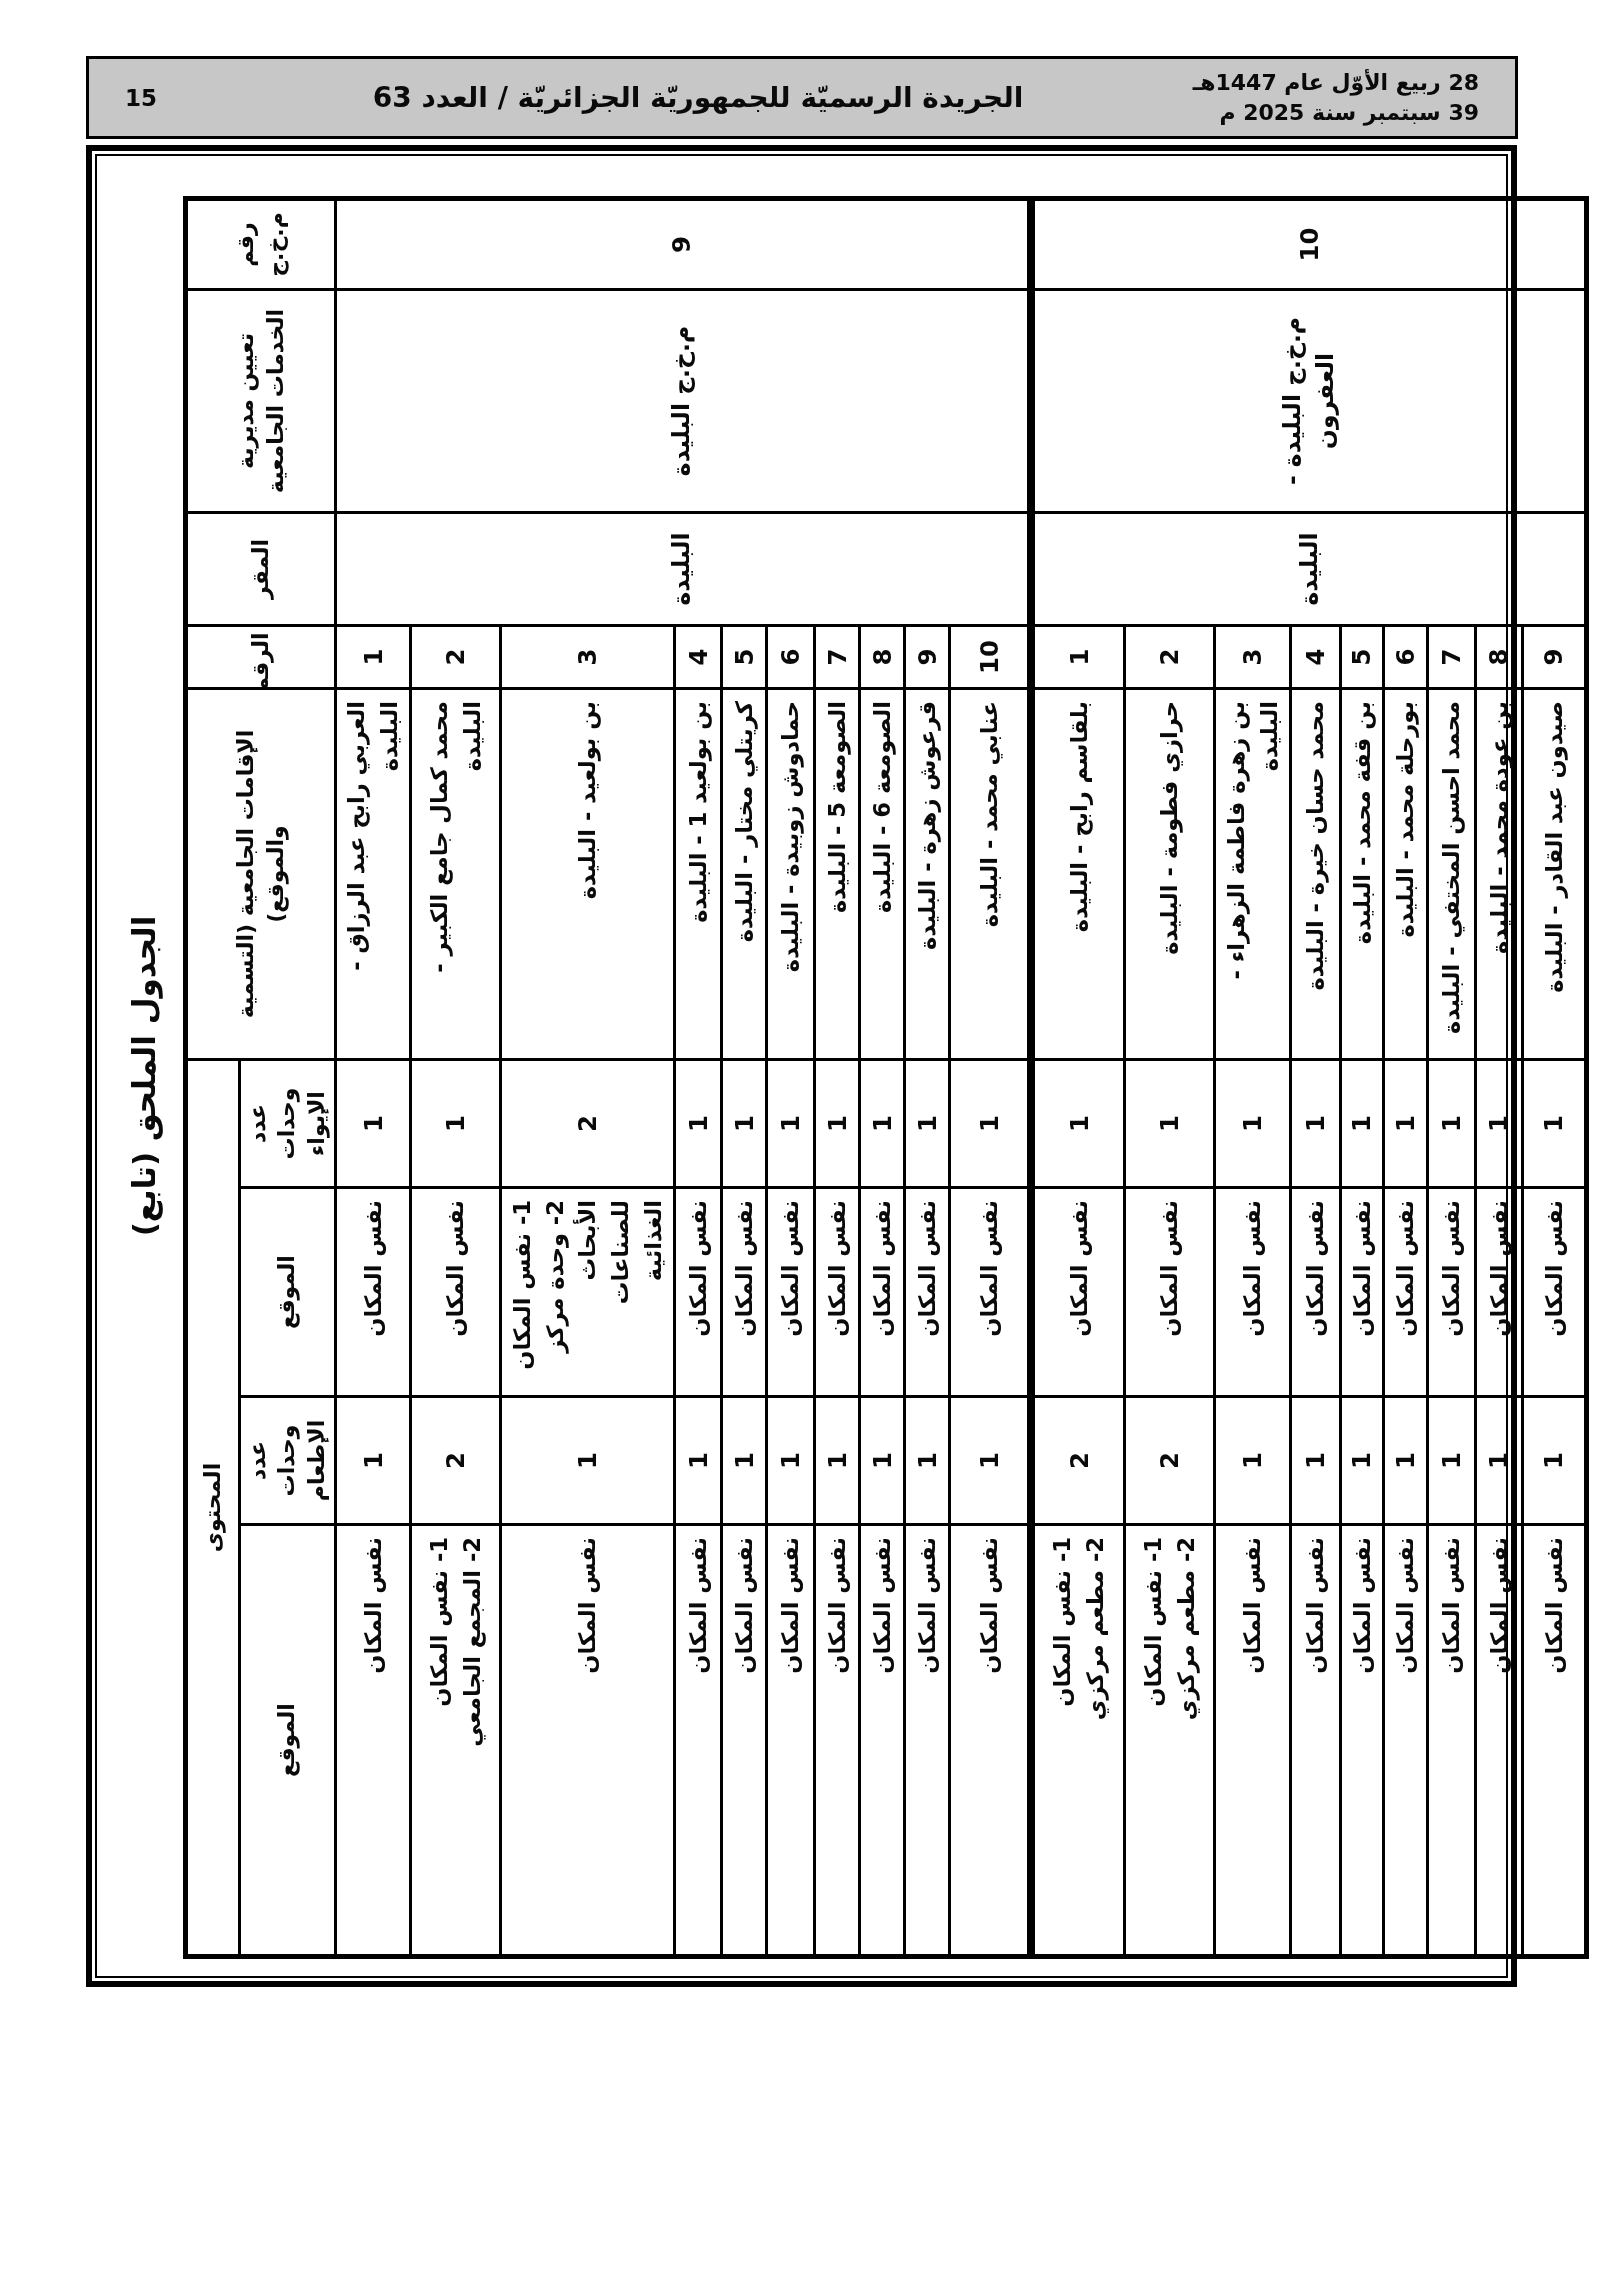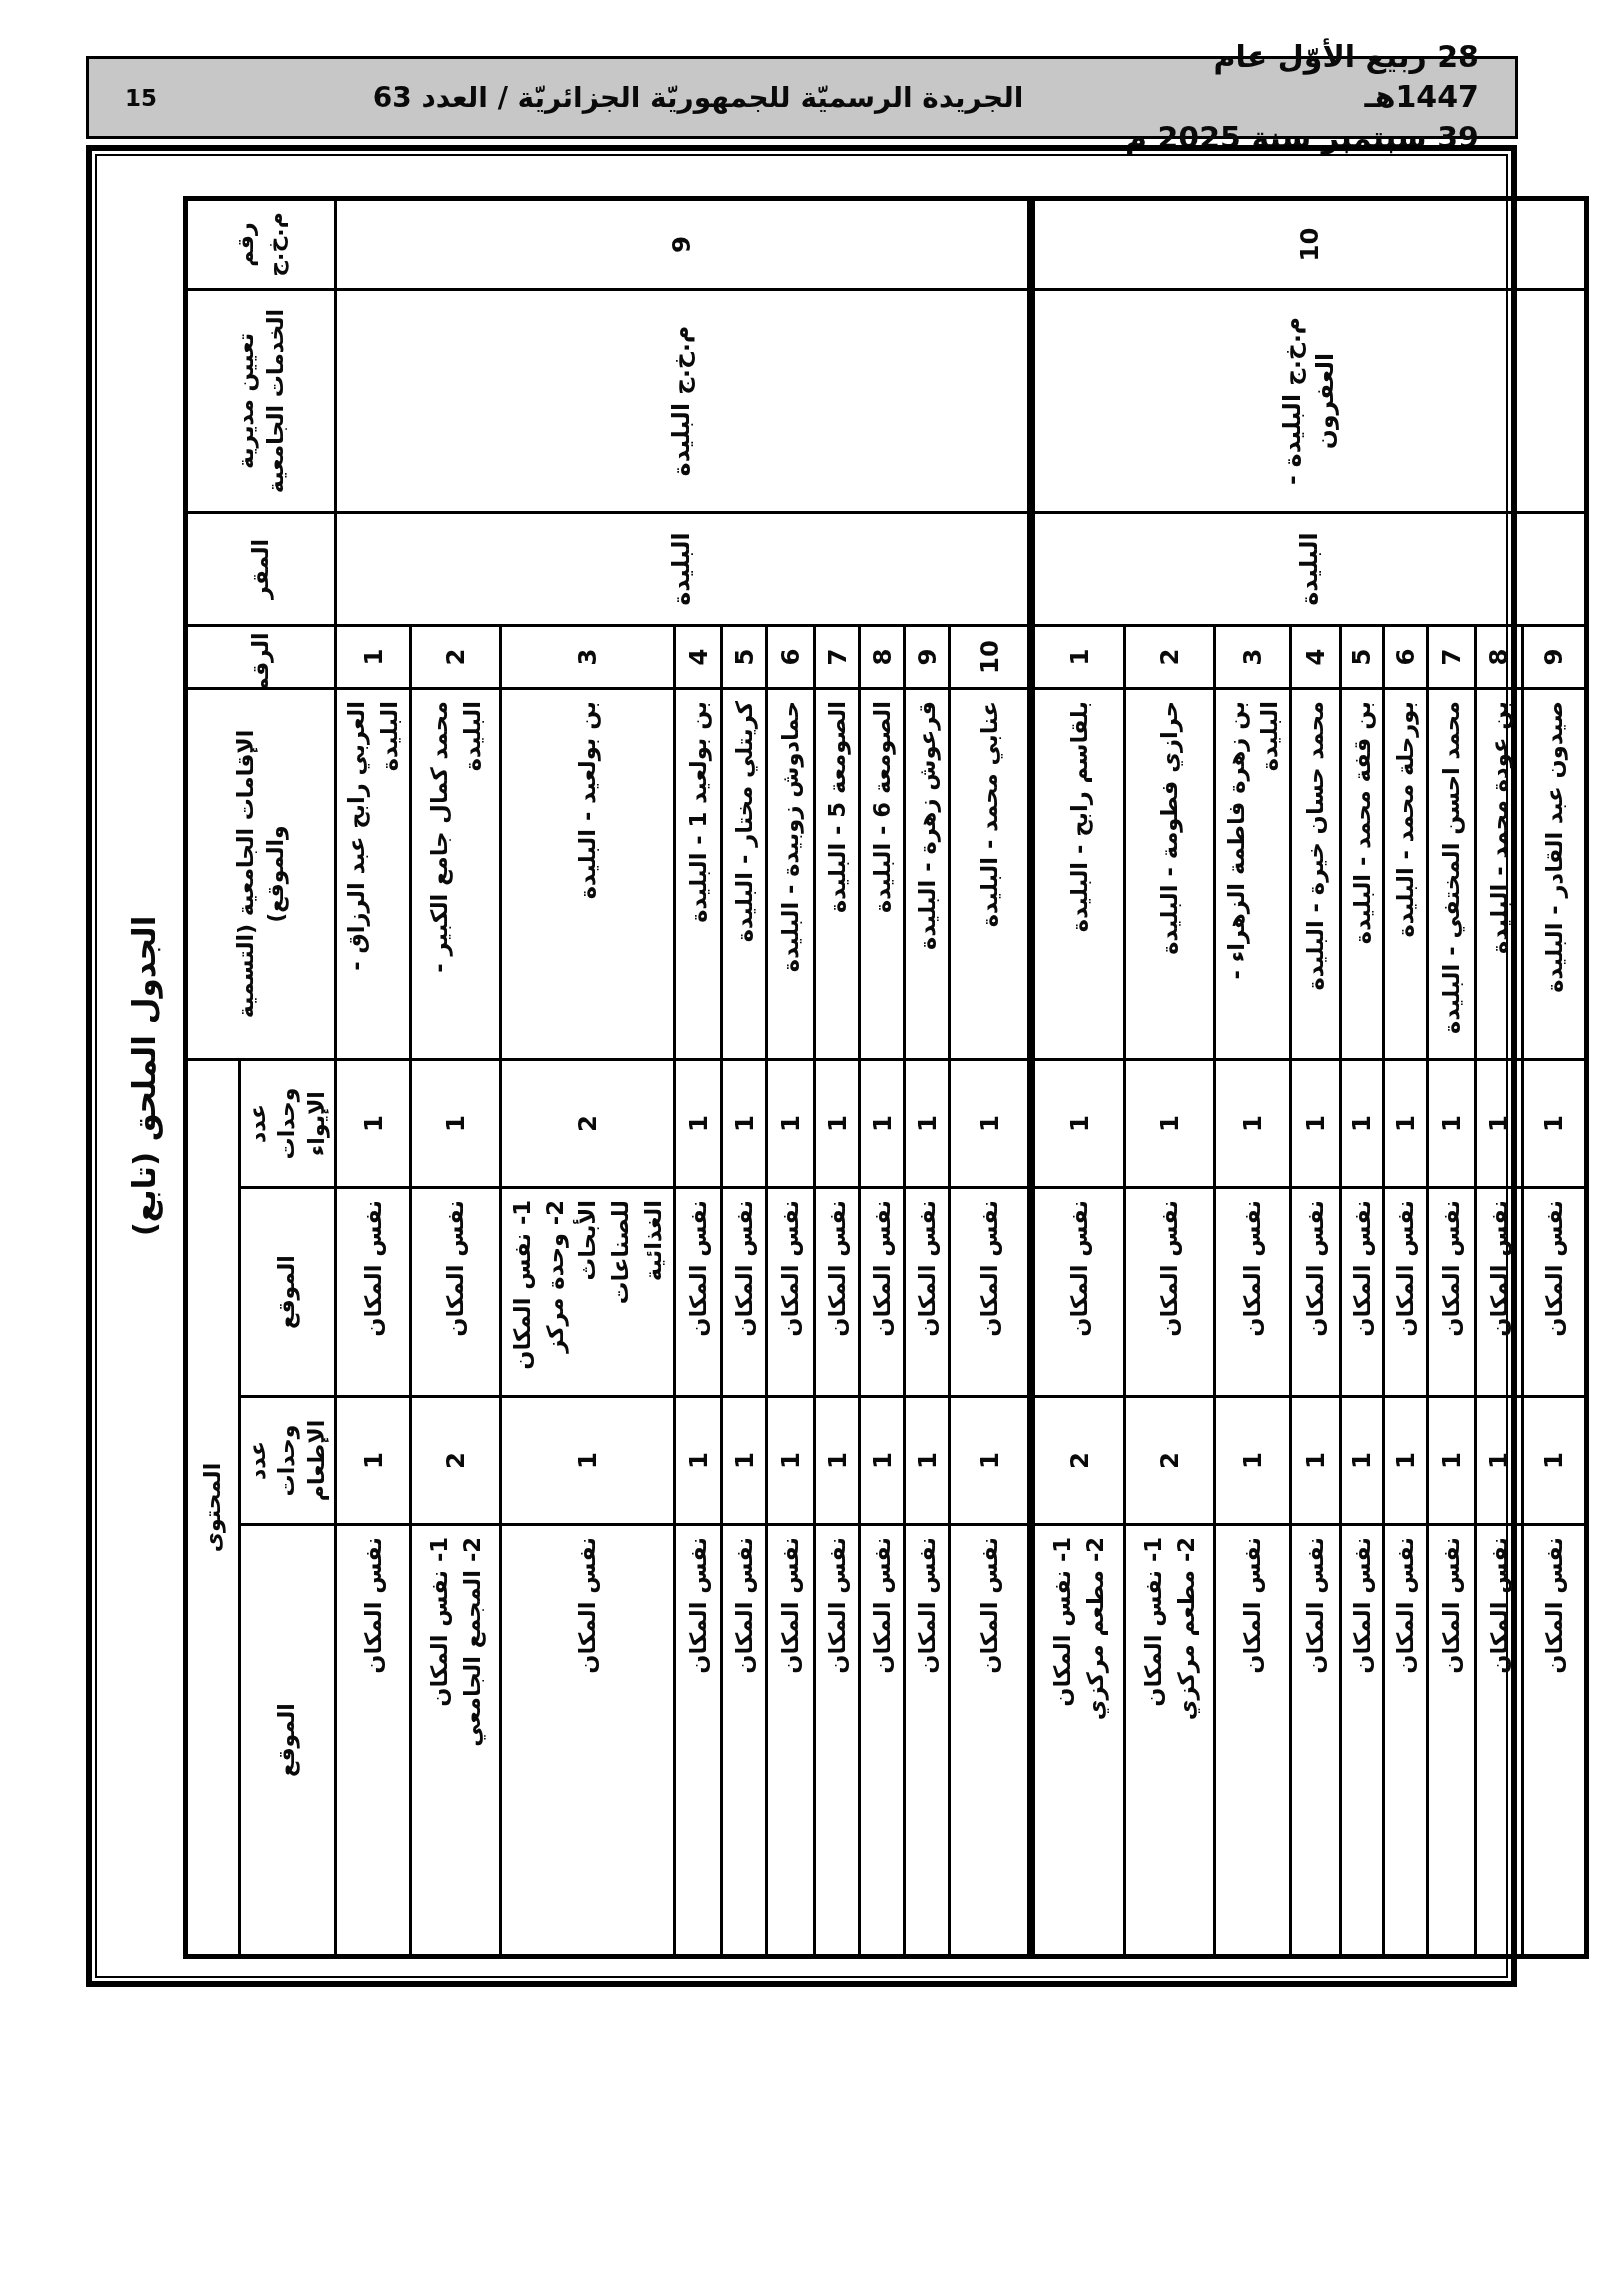--- a/index.html
+++ b/index.html
@@ -11,21 +11,21 @@
     color:#0a0a0a;
     overflow:hidden;
   }
   
   .topbar{
     position:absolute;left:86px;top:56px;width:1432px;height:83px;
     box-sizing:border-box;border:3.6px solid #000;background:#c7c7c7;
     direction:rtl;display:flex;align-items:center;justify-content:space-between;
     padding:0 36px;font-weight:bold;
   }
-  .dates{width:389px;text-align:right;font-size:30px;line-height:1.35;}
+  .dates{width:389px;text-align:right;font-size:22px;line-height:1.35;}
   .jtitle{flex:1;text-align:center;font-size:28px;}
   .pnum{width:181px;text-align:left;font-size:23px;}
   
   .frame-outer{
     position:absolute;left:86px;top:145px;width:1431px;height:1842px;
     box-sizing:border-box;border:6.3px solid #000;
   }
   .frame-inner{position:absolute;left:2.7px;top:2.7px;right:2.7px;bottom:2.7px;border:2.7px solid #000;}
   
   .rot{

